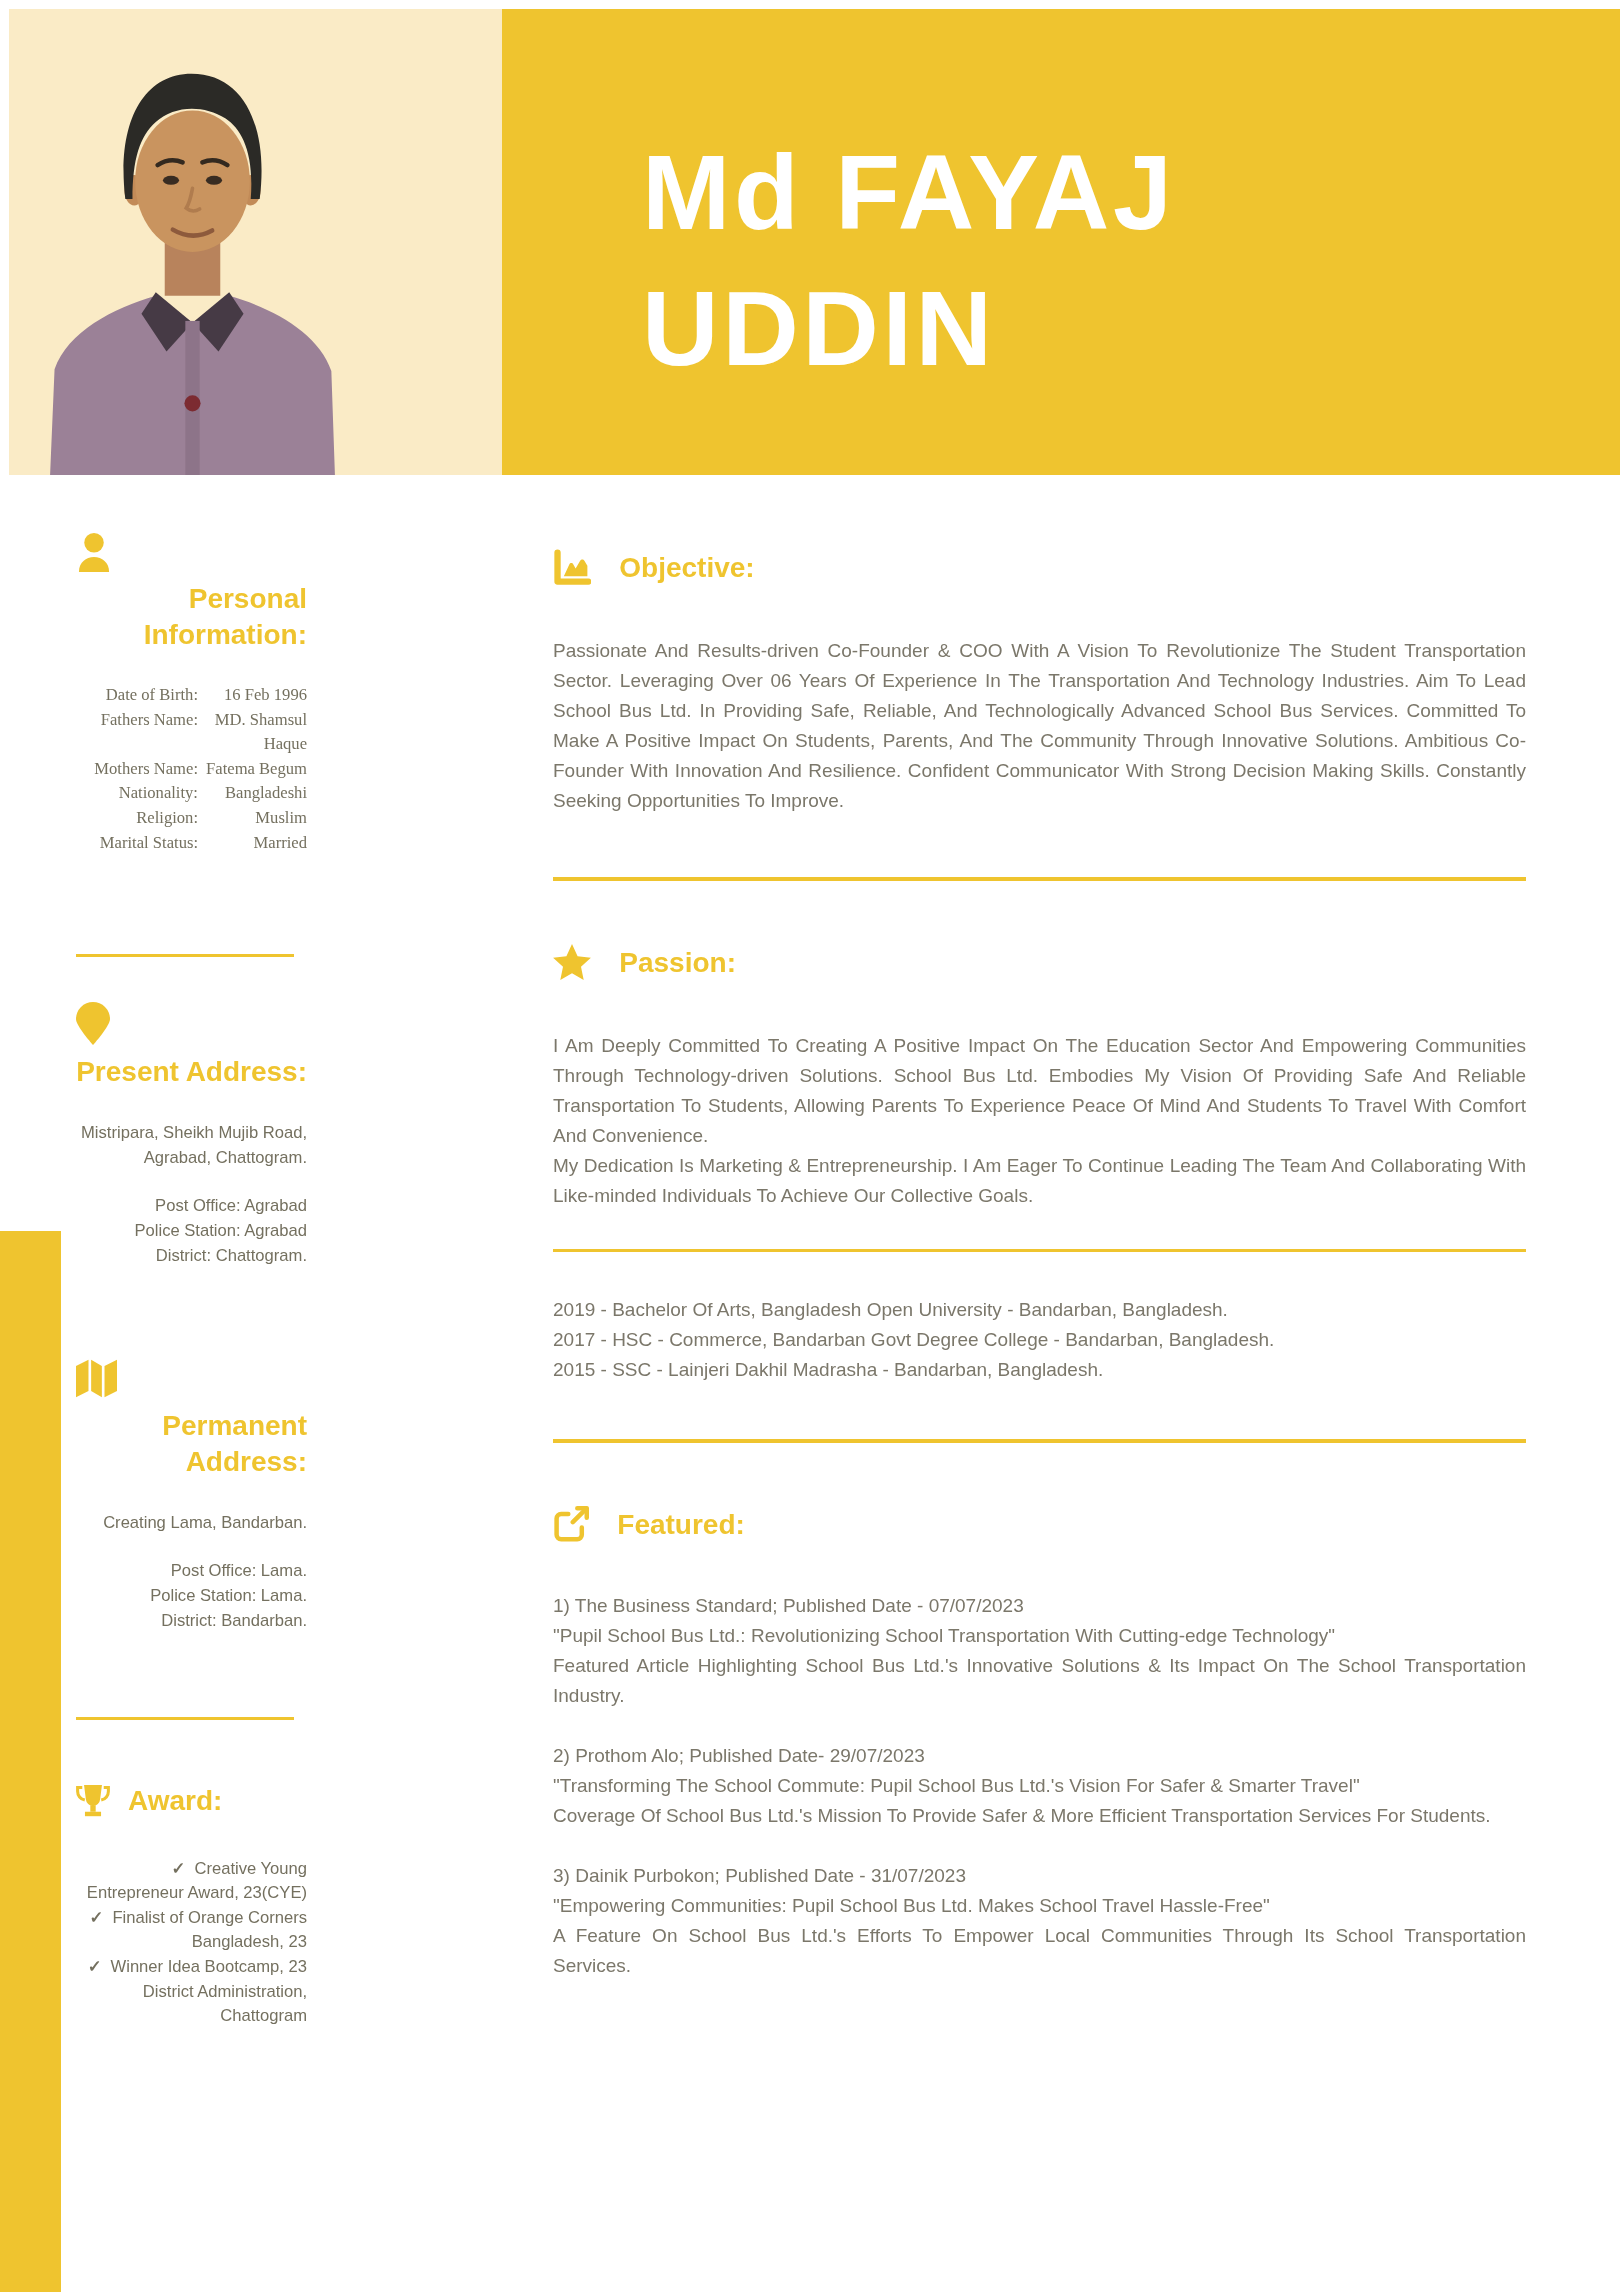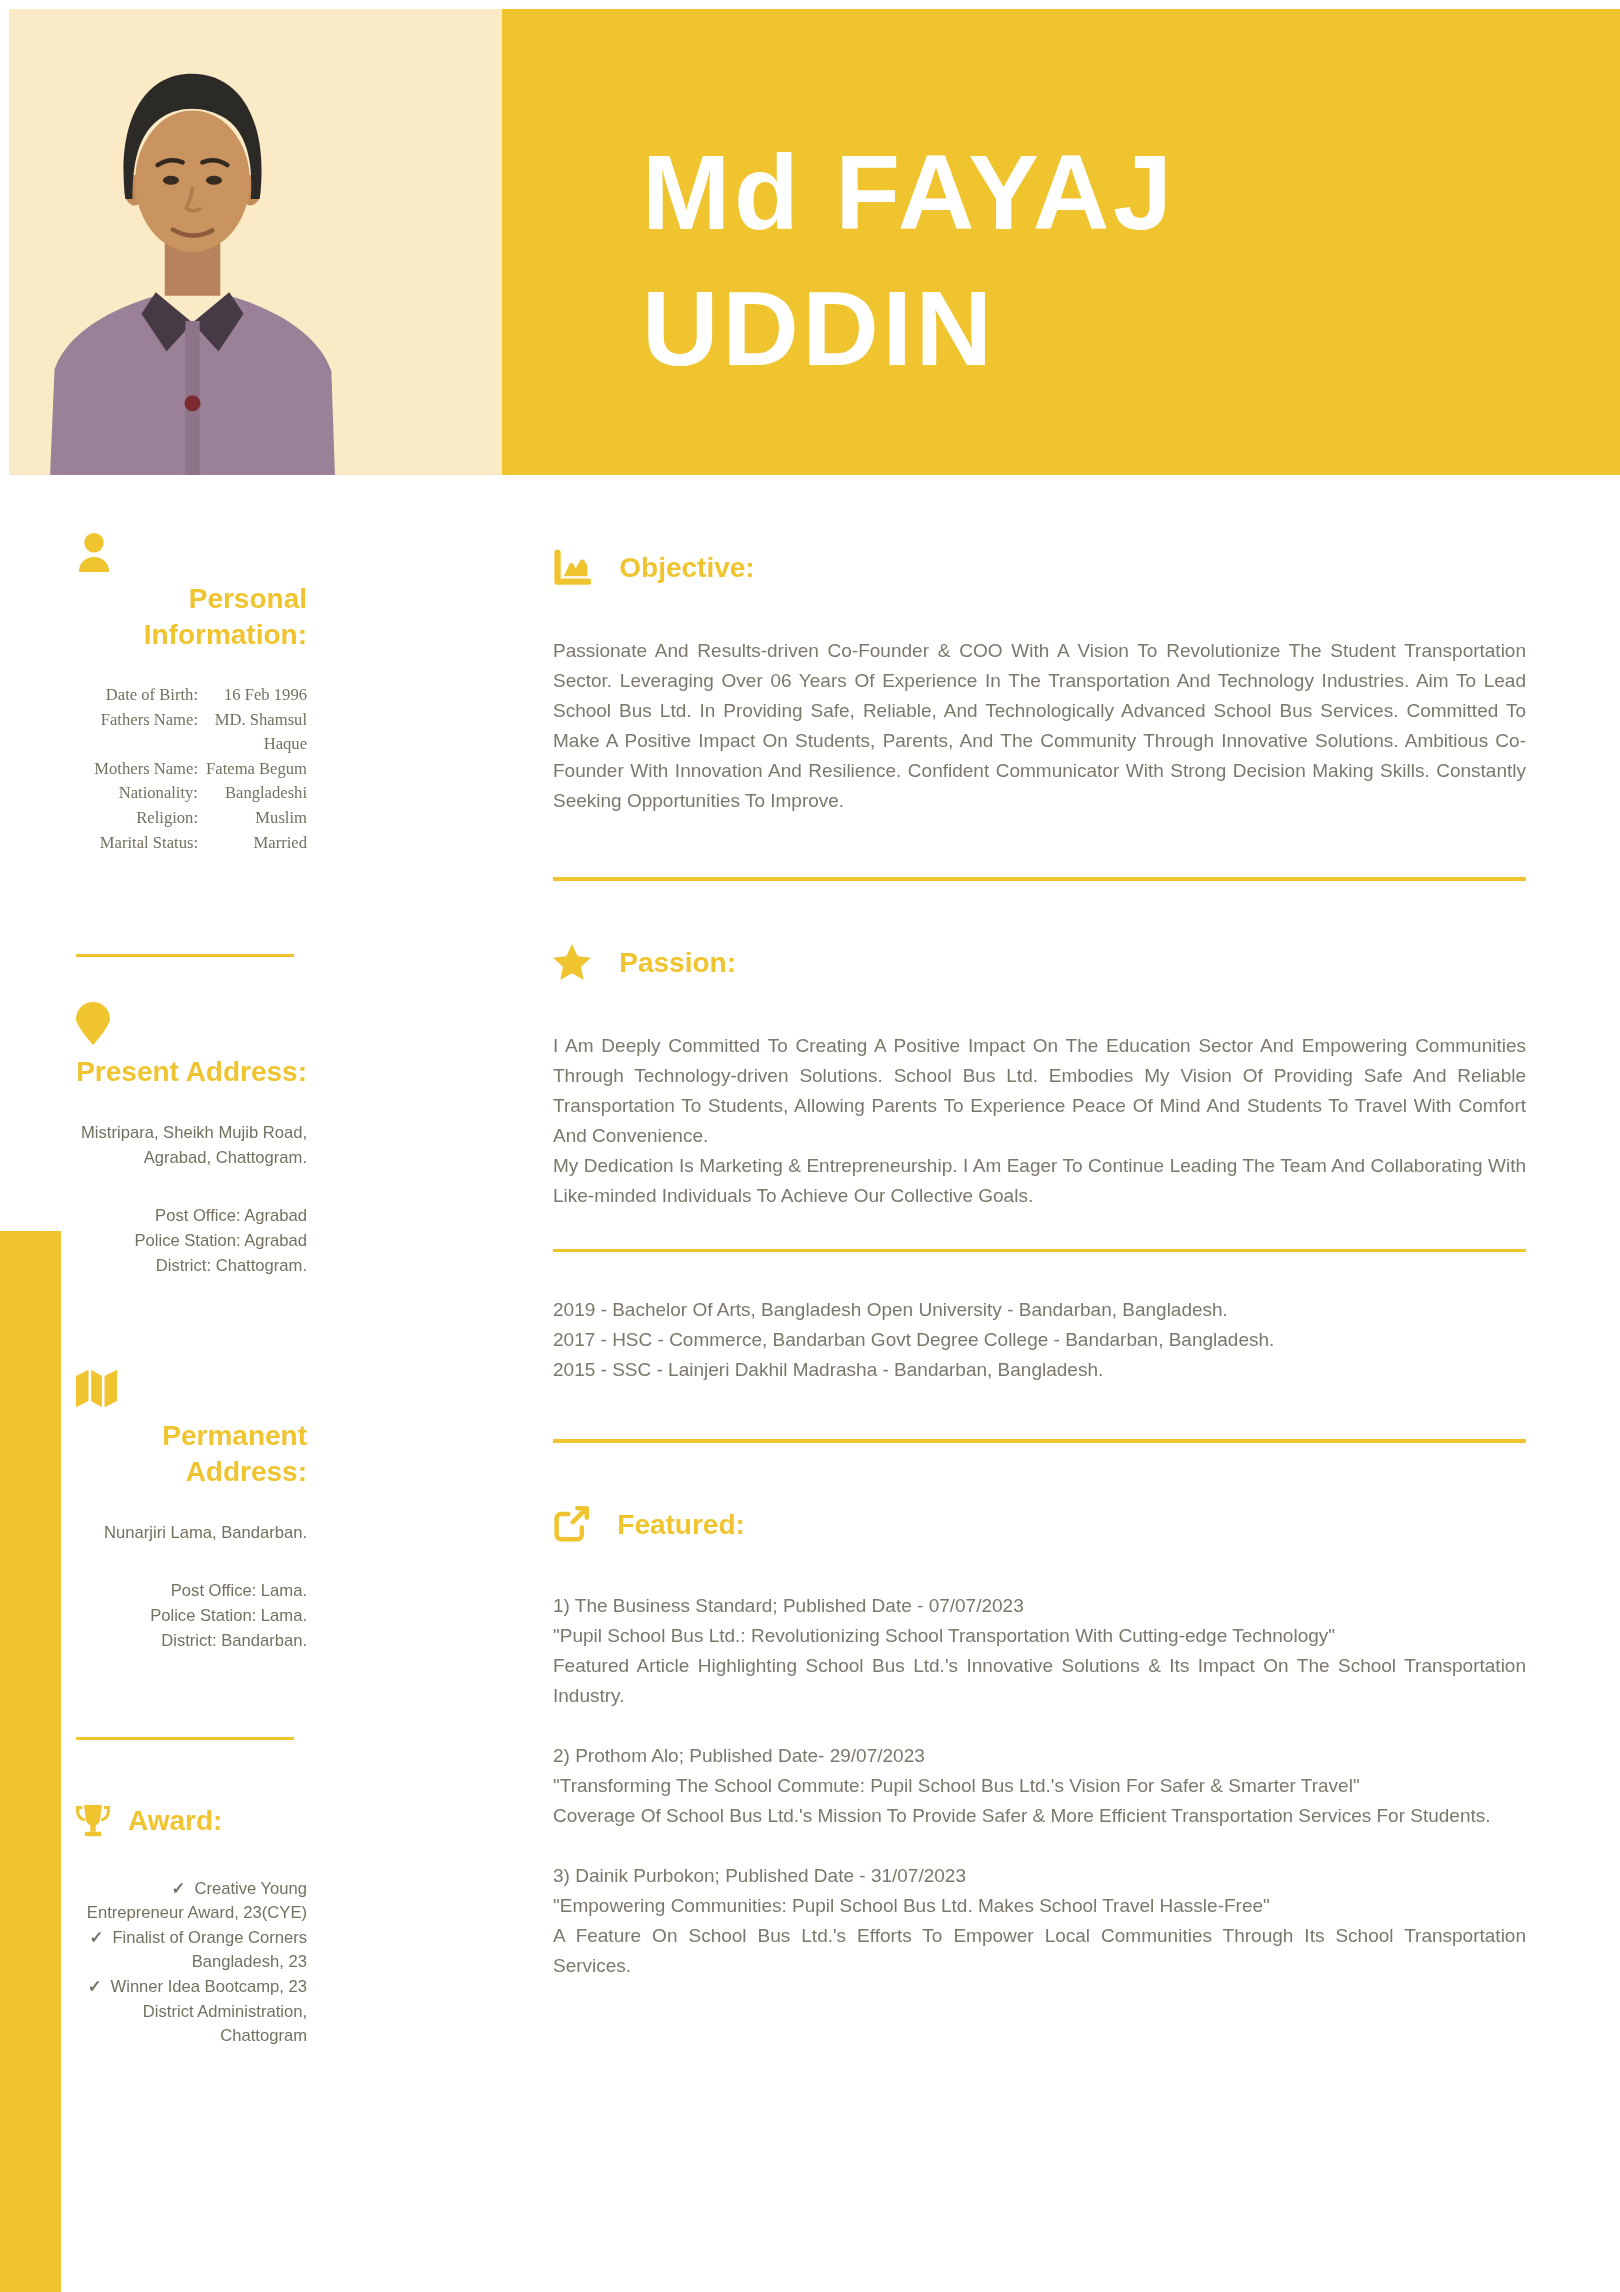--- a/index.html
+++ b/index.html
@@ -38,21 +38,21 @@
   .info-label{width:122px;flex:none;}
   .info-value{flex:1;}
   .side-divider{height:2.7px;background:var(--accent);width:218px;}
   .divider-1{margin-top:99px;}
   .sec-present{margin-top:45px;}
   .sec-permanent{margin-top:90px;}
   .divider-2{margin-top:84px;}
   .sec-award{margin-top:63px;}
   .side-body{font-size:16.6px;line-height:25px;}
   .street{margin-top:30px;}
-  .details{margin-top:33px;}
+  .details{margin-top:23px;}
   .award-head{display:flex;align-items:center;gap:18px;}
   .award-head .side-icon{margin-bottom:0;}
   .award-list{margin-top:38px;font-size:16.6px;line-height:24.6px;}
   .check{display:inline-block;margin-right:9px;font-weight:bold;}
   
   .main-col{left:553px;top:533px;width:973px;color:var(--main-text);}
   .main-head{display:flex;align-items:center;gap:14.3px;}
   .main-head .m-icon{color:var(--accent);flex:none;}
   .main-title{margin:14px;font-size:28px;line-height:41px;font-weight:bold;color:var(--accent);}
   .para{
@@ -155,21 +155,21 @@
     </div>
   </div>
 
   <div class="sec-permanent">
     <svg class="side-icon" width="41" height="41" viewBox="0 0 46 46" xmlns="http://www.w3.org/2000/svg" fill="currentColor" aria-hidden="true">
       <path d="M0 9 L14 2 V37 L0 44 Z"></path>
       <path d="M17 2 L29 9 V44 L17 37 Z"></path>
       <path d="M32 9 L46 2 V37 L32 44 Z"></path>
     </svg>
     <h2 class="side-title">Permanent Address:</h2>
-    <div class="side-body street">Nunarjiri Lama, Bandarban.</div>
+    <div class="side-body street">Creating Lama, Bandarban.</div>
     <div class="side-body details">
       <div>Post Office: Lama.</div>
       <div>Police Station: Lama.</div>
       <div>District: Bandarban.</div>
     </div>
   </div>
 
   <div class="side-divider divider-2"></div>
 
   <div class="sec-award">

